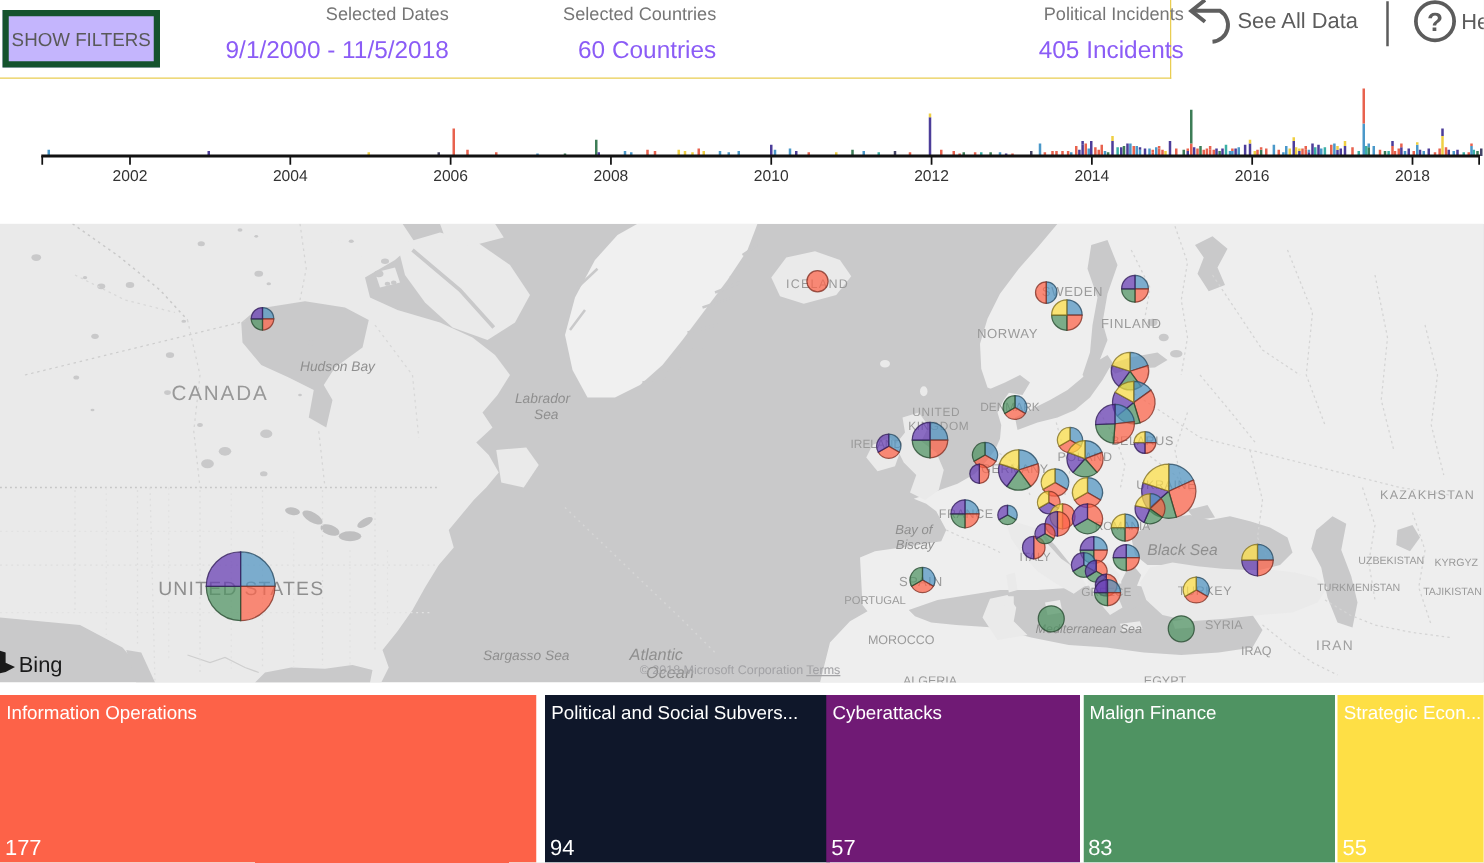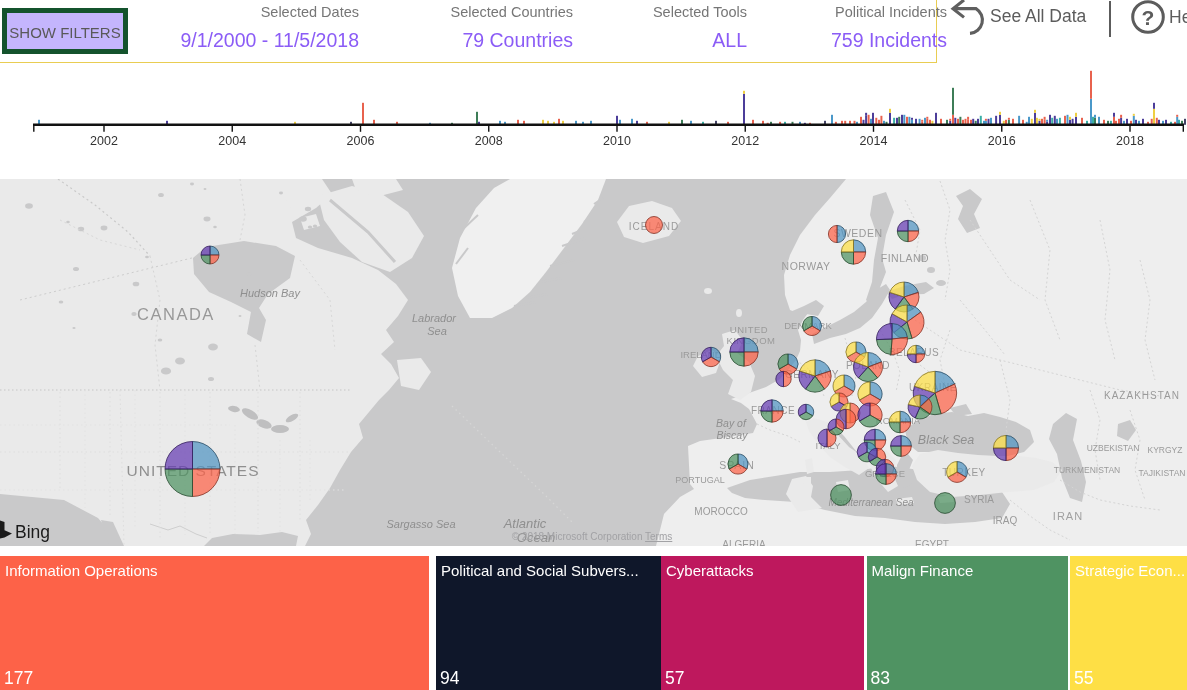--- a/index.html
+++ b/index.html
@@ -23,29 +23,25 @@
 </style></head><body>
 <div id="page">
   <div class="hdrbox"></div>
   <div class="btn">SHOW FILTERS</div>
   <div class="col" style="left:139px;width:220px">
       <div class="l">Selected Dates</div>
       <div class="v">9/1/2000 - 11/5/2018</div>
     </div>
   <div class="col" style="left:373px;width:200px">
       <div class="l">Selected Countries</div>
-      <div class="v">79 Countries</div>
-    </div>
-  <div class="col" style="left:607px;width:140px">
-      <div class="l">Selected Tools</div>
-      <div class="v">ALL</div>
+      <div class="v">60 Countries</div>
     </div>
   <div class="col" style="left:767px;width:180px">
       <div class="l">Political Incidents</div>
-      <div class="v">759 Incidents</div>
+      <div class="v">405 Incidents</div>
     </div>
   <svg style="position:absolute;left:940px;top:0" width="50" height="40" viewBox="0 0 50 40">
     <path d="M24,0 L13,8.7 L24,17.4" fill="none" stroke="#5f5f5f" stroke-width="3.1"></path>
     <path d="M15,8.6 L36,8.6 A13.4,13.4 0 0 1 30,33.4" fill="none" stroke="#5f5f5f" stroke-width="3.1"></path>
   </svg>
   <div class="seeall">See All Data</div>
   <div class="hdiv"></div>
   <svg style="position:absolute;left:1129px;top:0" width="38" height="38" viewBox="0 0 38 38">
     <circle cx="19" cy="17" r="15.3" fill="none" stroke="#5c5c5c" stroke-width="3"></circle>
     <text x="19" y="24.5" text-anchor="middle" font-size="21" font-weight="bold" fill="#5c5c5c">?</text>
@@ -584,21 +580,21 @@
 
   <div class="treemap">
     <div class="tm" style="left:0;width:428.5px;background:#FD6248">
         <div class="t">Information Operations</div>
         <div class="n">177</div>
       </div>
     <div class="tm" style="left:436px;width:228px;background:#0f172a">
         <div class="t" style="max-width:218px">Political and Social Subvers...</div>
         <div class="n">94</div>
       </div>
-    <div class="tm" style="left:661px;width:203px;background:#be185d">
+    <div class="tm" style="left:661px;width:203px;background:#701a75">
         <div class="t">Cyberattacks</div>
         <div class="n">57</div>
       </div>
     <div class="tm" style="left:866.5px;width:201px;background:#4F9362">
         <div class="t">Malign Finance</div>
         <div class="n">83</div>
       </div>
     <div class="tm" style="left:1070px;width:117px;background:#FEDF45">
         <div class="t" style="max-width:112px">Strategic Econ...</div>
         <div class="n">55</div>

